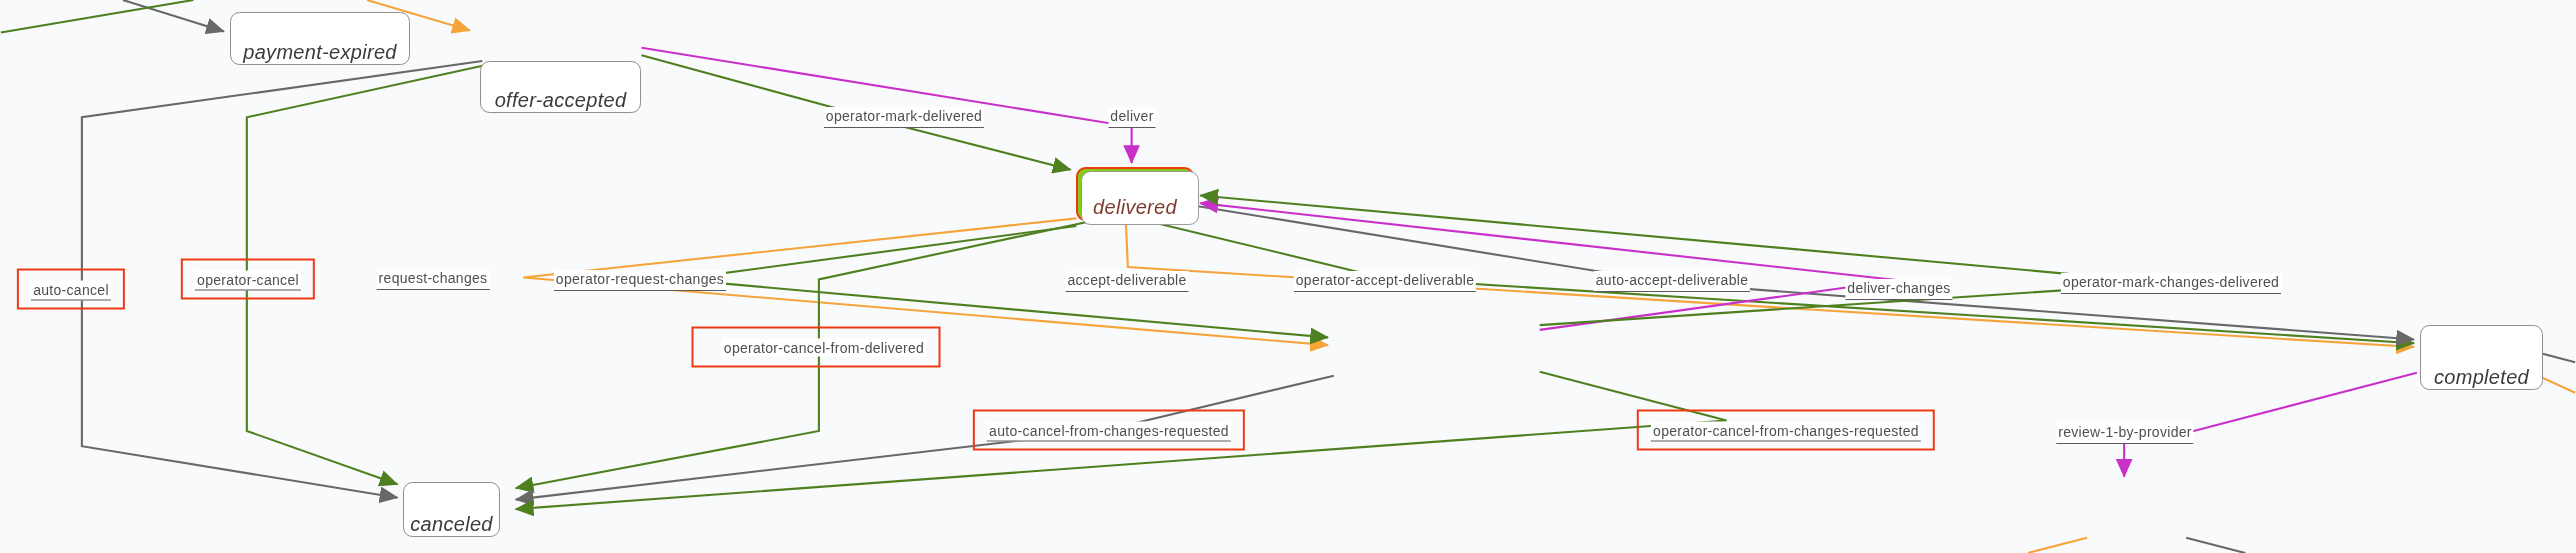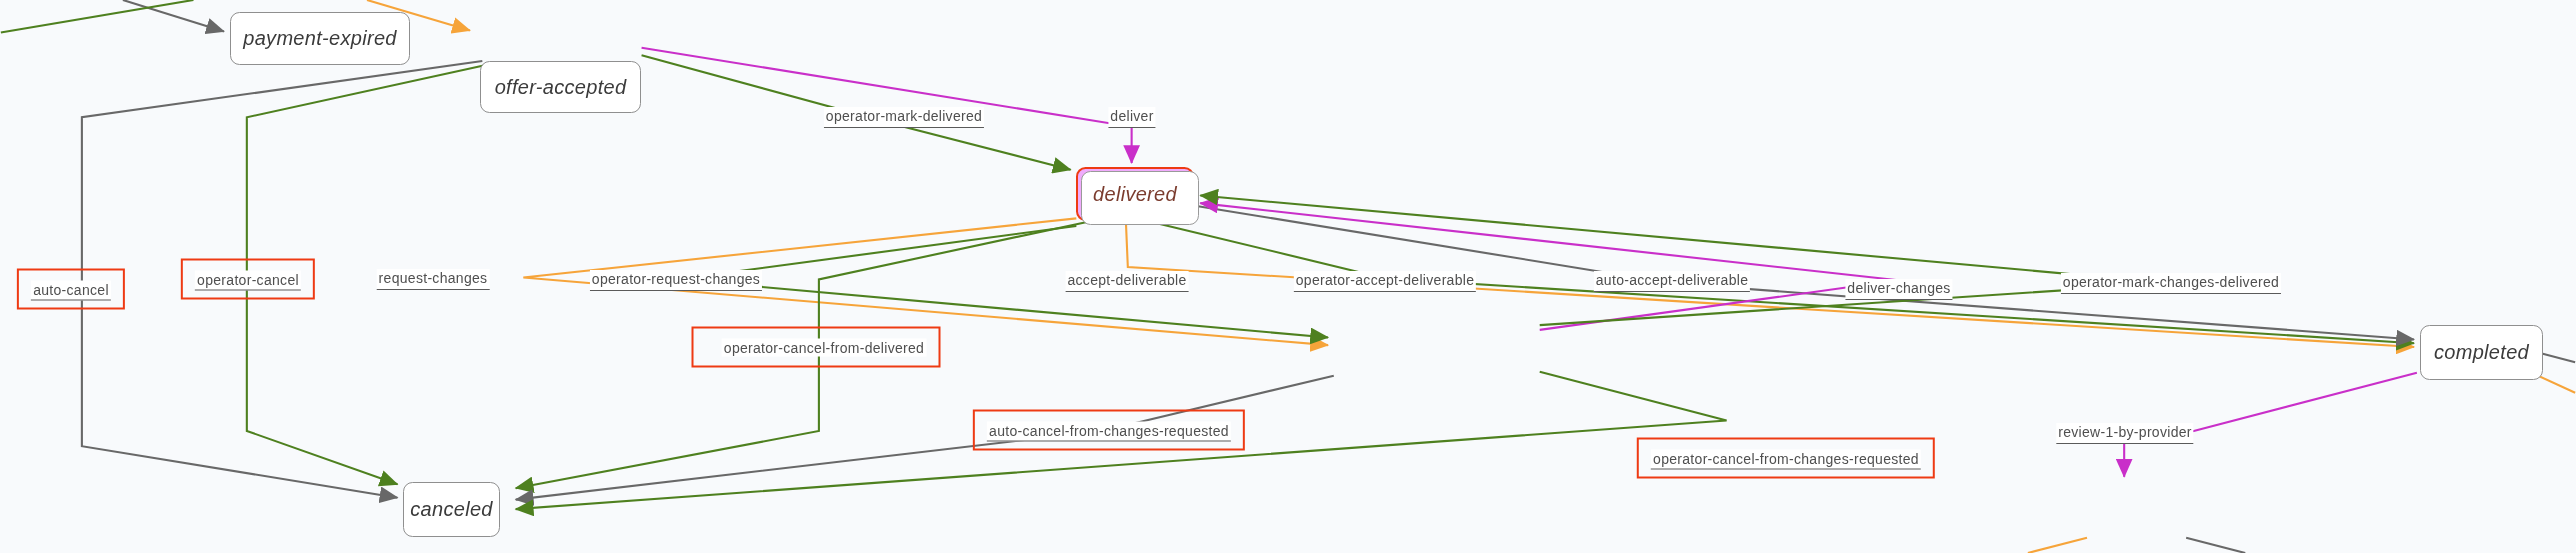--- a/index.html
+++ b/index.html
@@ -2,26 +2,26 @@
 <html><head>
 <meta charset="utf-8">
 <style>
   html,body{margin:0;padding:0;}
   body{font-family:"Liberation Sans","DejaVu Sans",sans-serif;}
   #canvas{position:relative;overflow:hidden;}
   #edge-layer{position:absolute;left:0;top:0;z-index:1;}
   .state-node{
     position:absolute;z-index:3;box-sizing:border-box;
     background:#ffffff;border:1.4px solid #8f8f8f;border-radius:9.5px;
-    display:flex;align-items:center;justify-content:center;
+    display:flex;align-items:flex-end;justify-content:center;
     font-style:italic;font-size:20px;color:#3b3b3b;letter-spacing:0.3px;
     white-space:nowrap;
   }
   .state-node.highlighted{
-    background:#f0abfc;border:2.9px solid #ee3a13;color:#7b3c2e;
+    background:#84cc16;border:2.9px solid #ee3a13;color:#7b3c2e;
   }
   .state-node.highlighted::after{
     content:"";position:absolute;z-index:-1;
     left:2.9px;top:1.9px;right:-6.7px;bottom:-5.7px;
     background:#ffffff;border:1.4px solid #9a9a9a;border-radius:9.5px;
   }
   .edge-label{
     position:absolute;z-index:2;transform:translate(-50%,-50%);
     font-size:14px;color:#4f4f4f;white-space:nowrap;letter-spacing:0.3px;
   }
@@ -74,39 +74,39 @@
       <polyline points="2666,371 2700,380" fill="none" stroke="#686868" stroke-width="2.2"></polyline>
       <polyline points="2661,394 2700,412" fill="none" stroke="#f6a43a" stroke-width="2.2"></polyline>
       <polyline points="2188,564 2126,580" fill="none" stroke="#f6a43a" stroke-width="2.2"></polyline>
       <polyline points="2292,564 2354,580" fill="none" stroke="#686868" stroke-width="2.2"></polyline>
     </svg>
     <div class="edge-label" style="left: 904px; top: 116px;"><span class="lbl-text">operator-mark-delivered</span></div>
     <div class="edge-label" style="left: 1132px; top: 116px;"><span class="lbl-text">deliver</span></div>
     <div class="edge-label boxed" style="left: 71px; top: 279px; margin-top: 10px;"><span class="lbl-text">auto-cancel</span></div>
     <div class="edge-label boxed" style="left: 248px; top: 279px;"><span class="lbl-text">operator-cancel</span></div>
     <div class="edge-label" style="left: 433px; top: 278px;"><span class="lbl-text">request-changes</span></div>
-    <div class="edge-label" style="left: 676px; top: 279px;"><span class="lbl-text">operator-request-changes</span></div>
+    <div class="edge-label" style="left: 640px; top: 279px;"><span class="lbl-text">operator-request-changes</span></div>
     <div class="edge-label" style="left: 1127px; top: 280px;"><span class="lbl-text">accept-deliverable</span></div>
     <div class="edge-label" style="left: 1385px; top: 280px;"><span class="lbl-text">operator-accept-deliverable</span></div>
     <div class="edge-label" style="left: 1672px; top: 280px;"><span class="lbl-text">auto-accept-deliverable</span></div>
     <div class="edge-label" style="left: 1899px; top: 280px; margin-top: 8px;"><span class="lbl-text">deliver-changes</span></div>
     <div class="edge-label" style="left: 2171px; top: 282px;"><span class="lbl-text">operator-mark-changes-delivered</span></div>
     <div class="edge-label boxed no-underline" style="left: 816px; top: 347px;"><span class="lbl-text">operator-cancel-from-delivered</span></div>
     <div class="edge-label boxed" style="left: 1101px; top: 430px; margin-left: 8px;"><span class="lbl-text">auto-cancel-from-changes-requested</span></div>
-    <div class="edge-label boxed" style="left: 1786px; top: 430px; margin-top: 28px;"><span class="lbl-text">operator-cancel-from-changes-requested</span></div>
+    <div class="edge-label boxed" style="left: 1786px; top: 430px;"><span class="lbl-text">operator-cancel-from-changes-requested</span></div>
     <div class="edge-label" style="left: 2125px; top: 432px;"><span class="lbl-text">review-1-by-provider</span></div>
     <div class="state-node" style="left: 230px; top: 12.4px; width: 180px; height: 53px;">
       <span>payment-expired</span>
     </div>
     <div class="state-node" style="left: 480px; top: 13.4px; width: 161px; height: 52px; margin-top: 48px;">
       <span>offer-accepted</span>
     </div>
     <div class="state-node highlighted" style="left: 1076px; top: 167px; width: 118px; height: 54px;">
       <span>delivered</span>
     </div>
-    <div class="state-node" style="left: 2420px; top: 325px; width: 123px; height: 55px;">
+    <div class="state-node" style="left: 2420px; top: 325px; width: 123px; height: 65px;">
       <span>completed</span>
     </div>
     <div class="state-node" style="left: 403px; top: 482px; width: 97px; height: 55px;">
       <span>canceled</span>
     </div>
   </div>
 
 
 </body></html>

